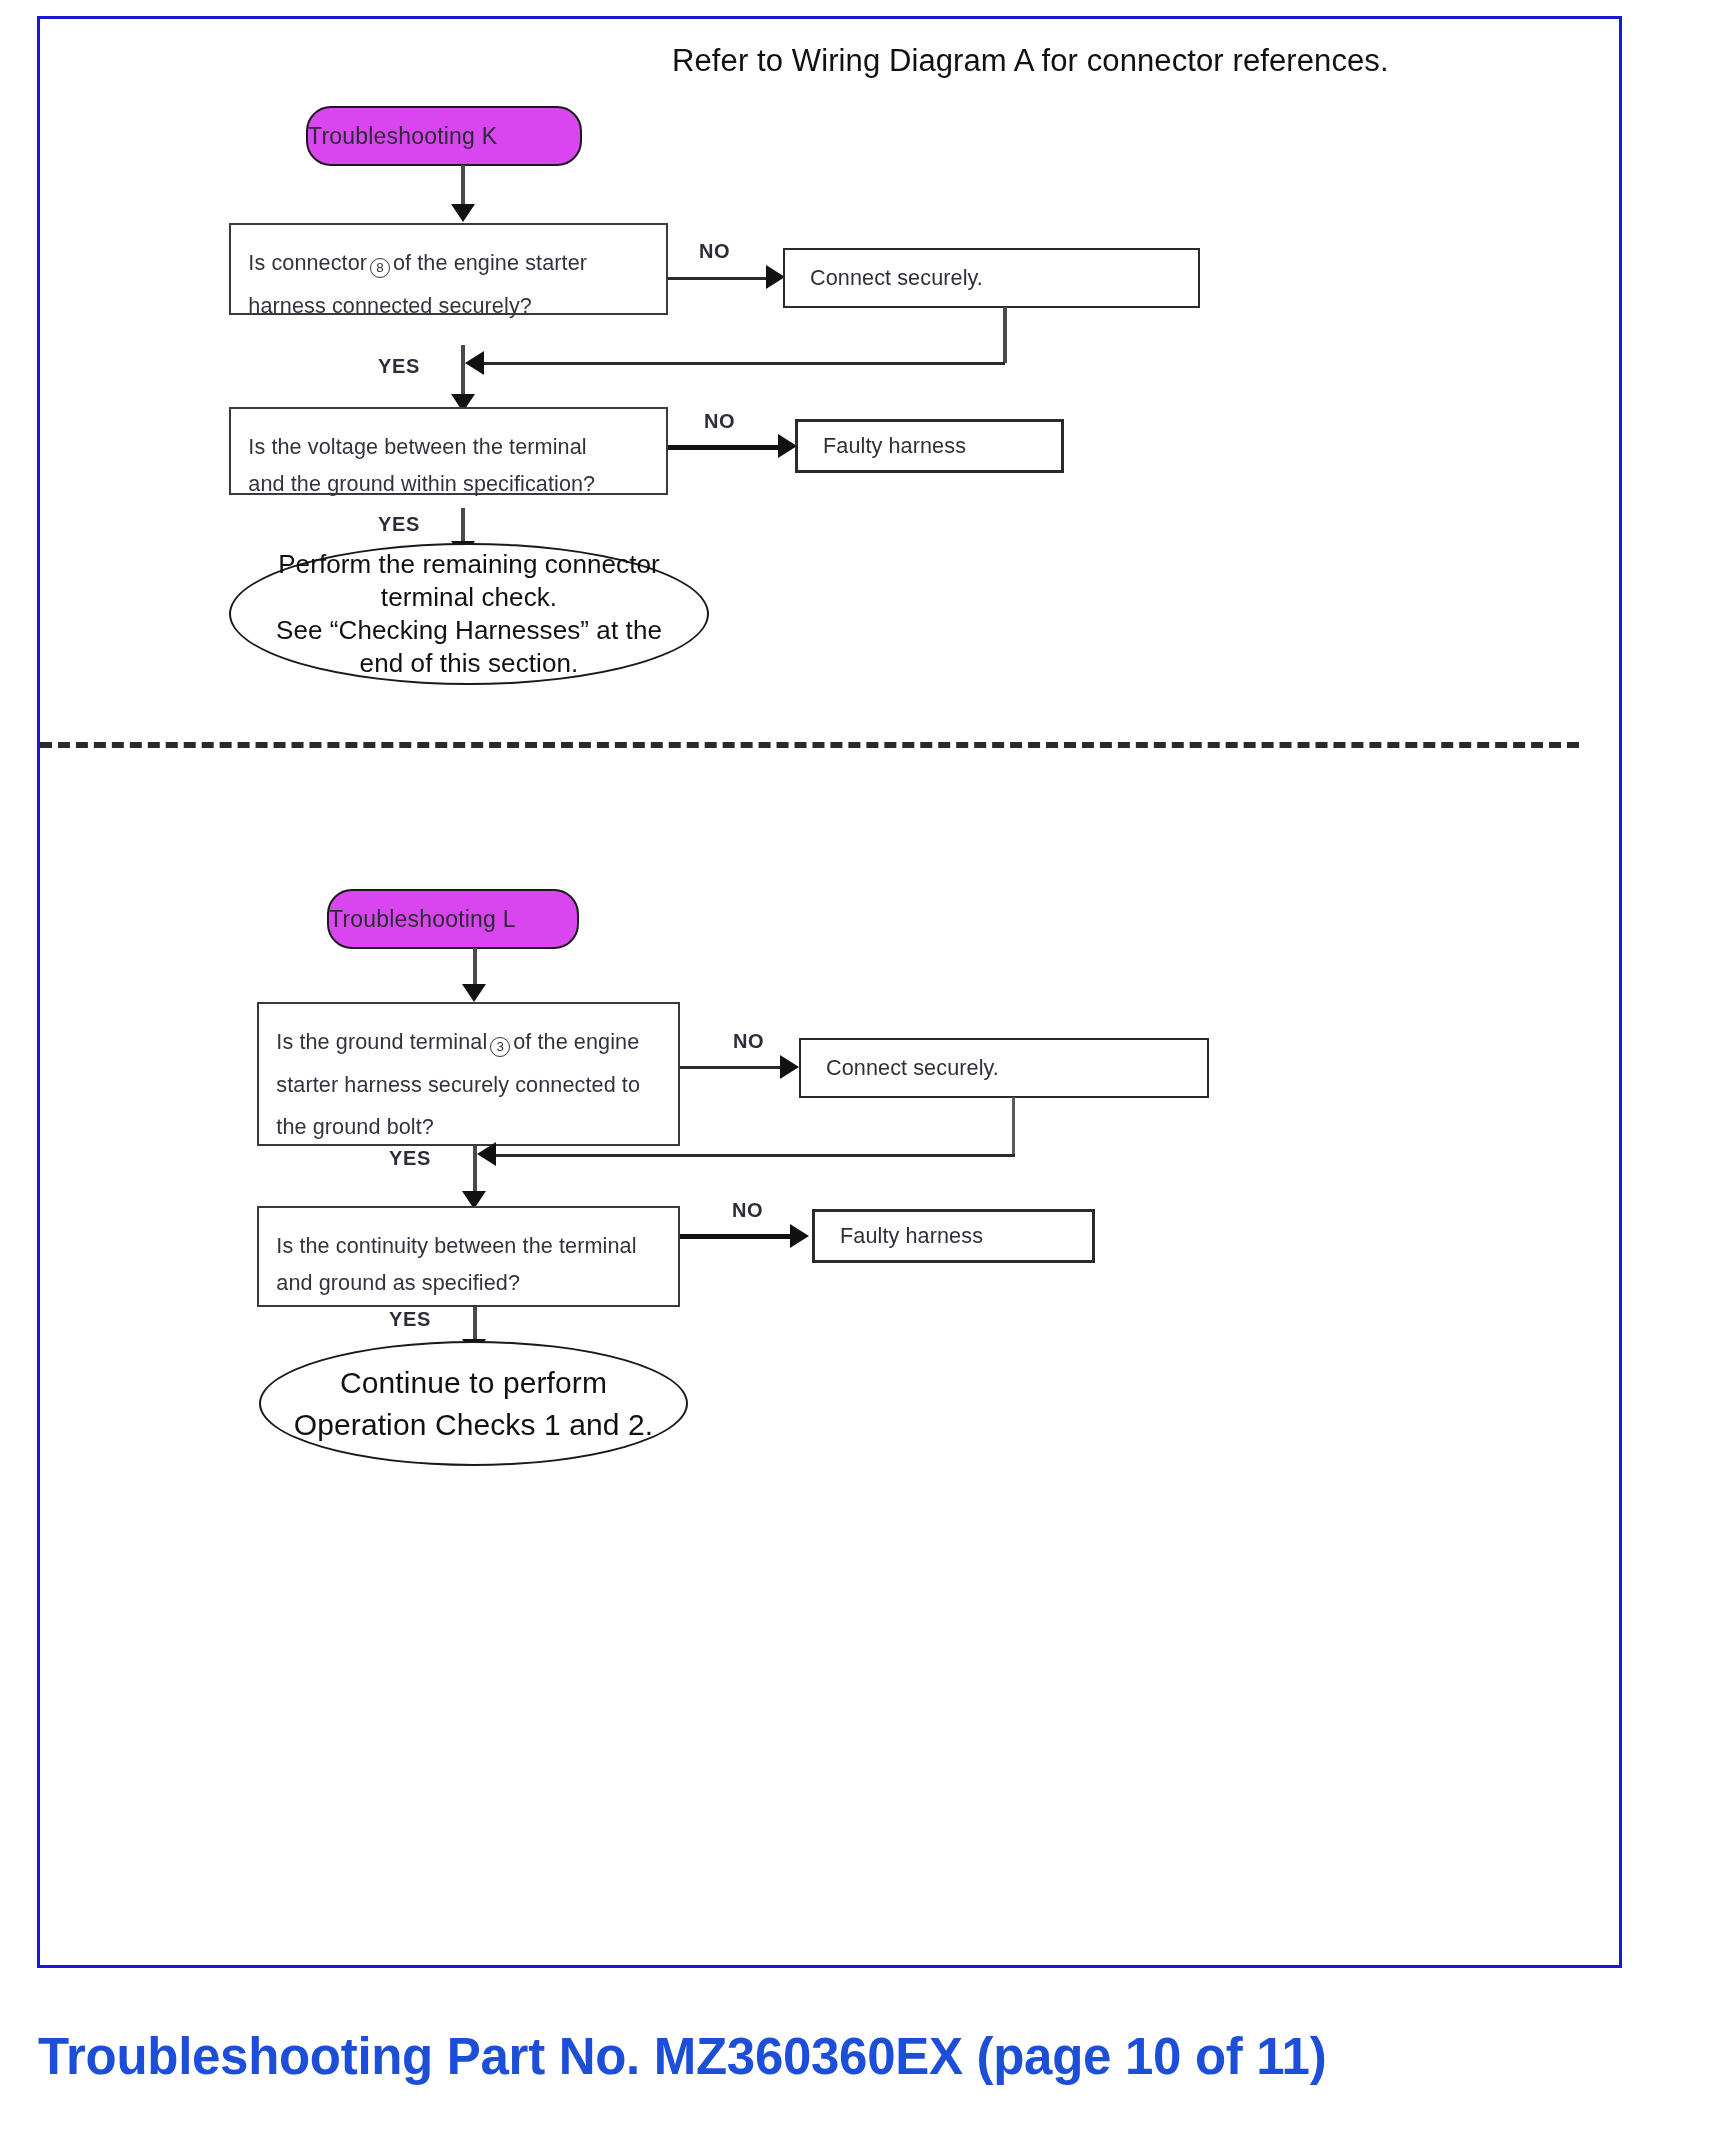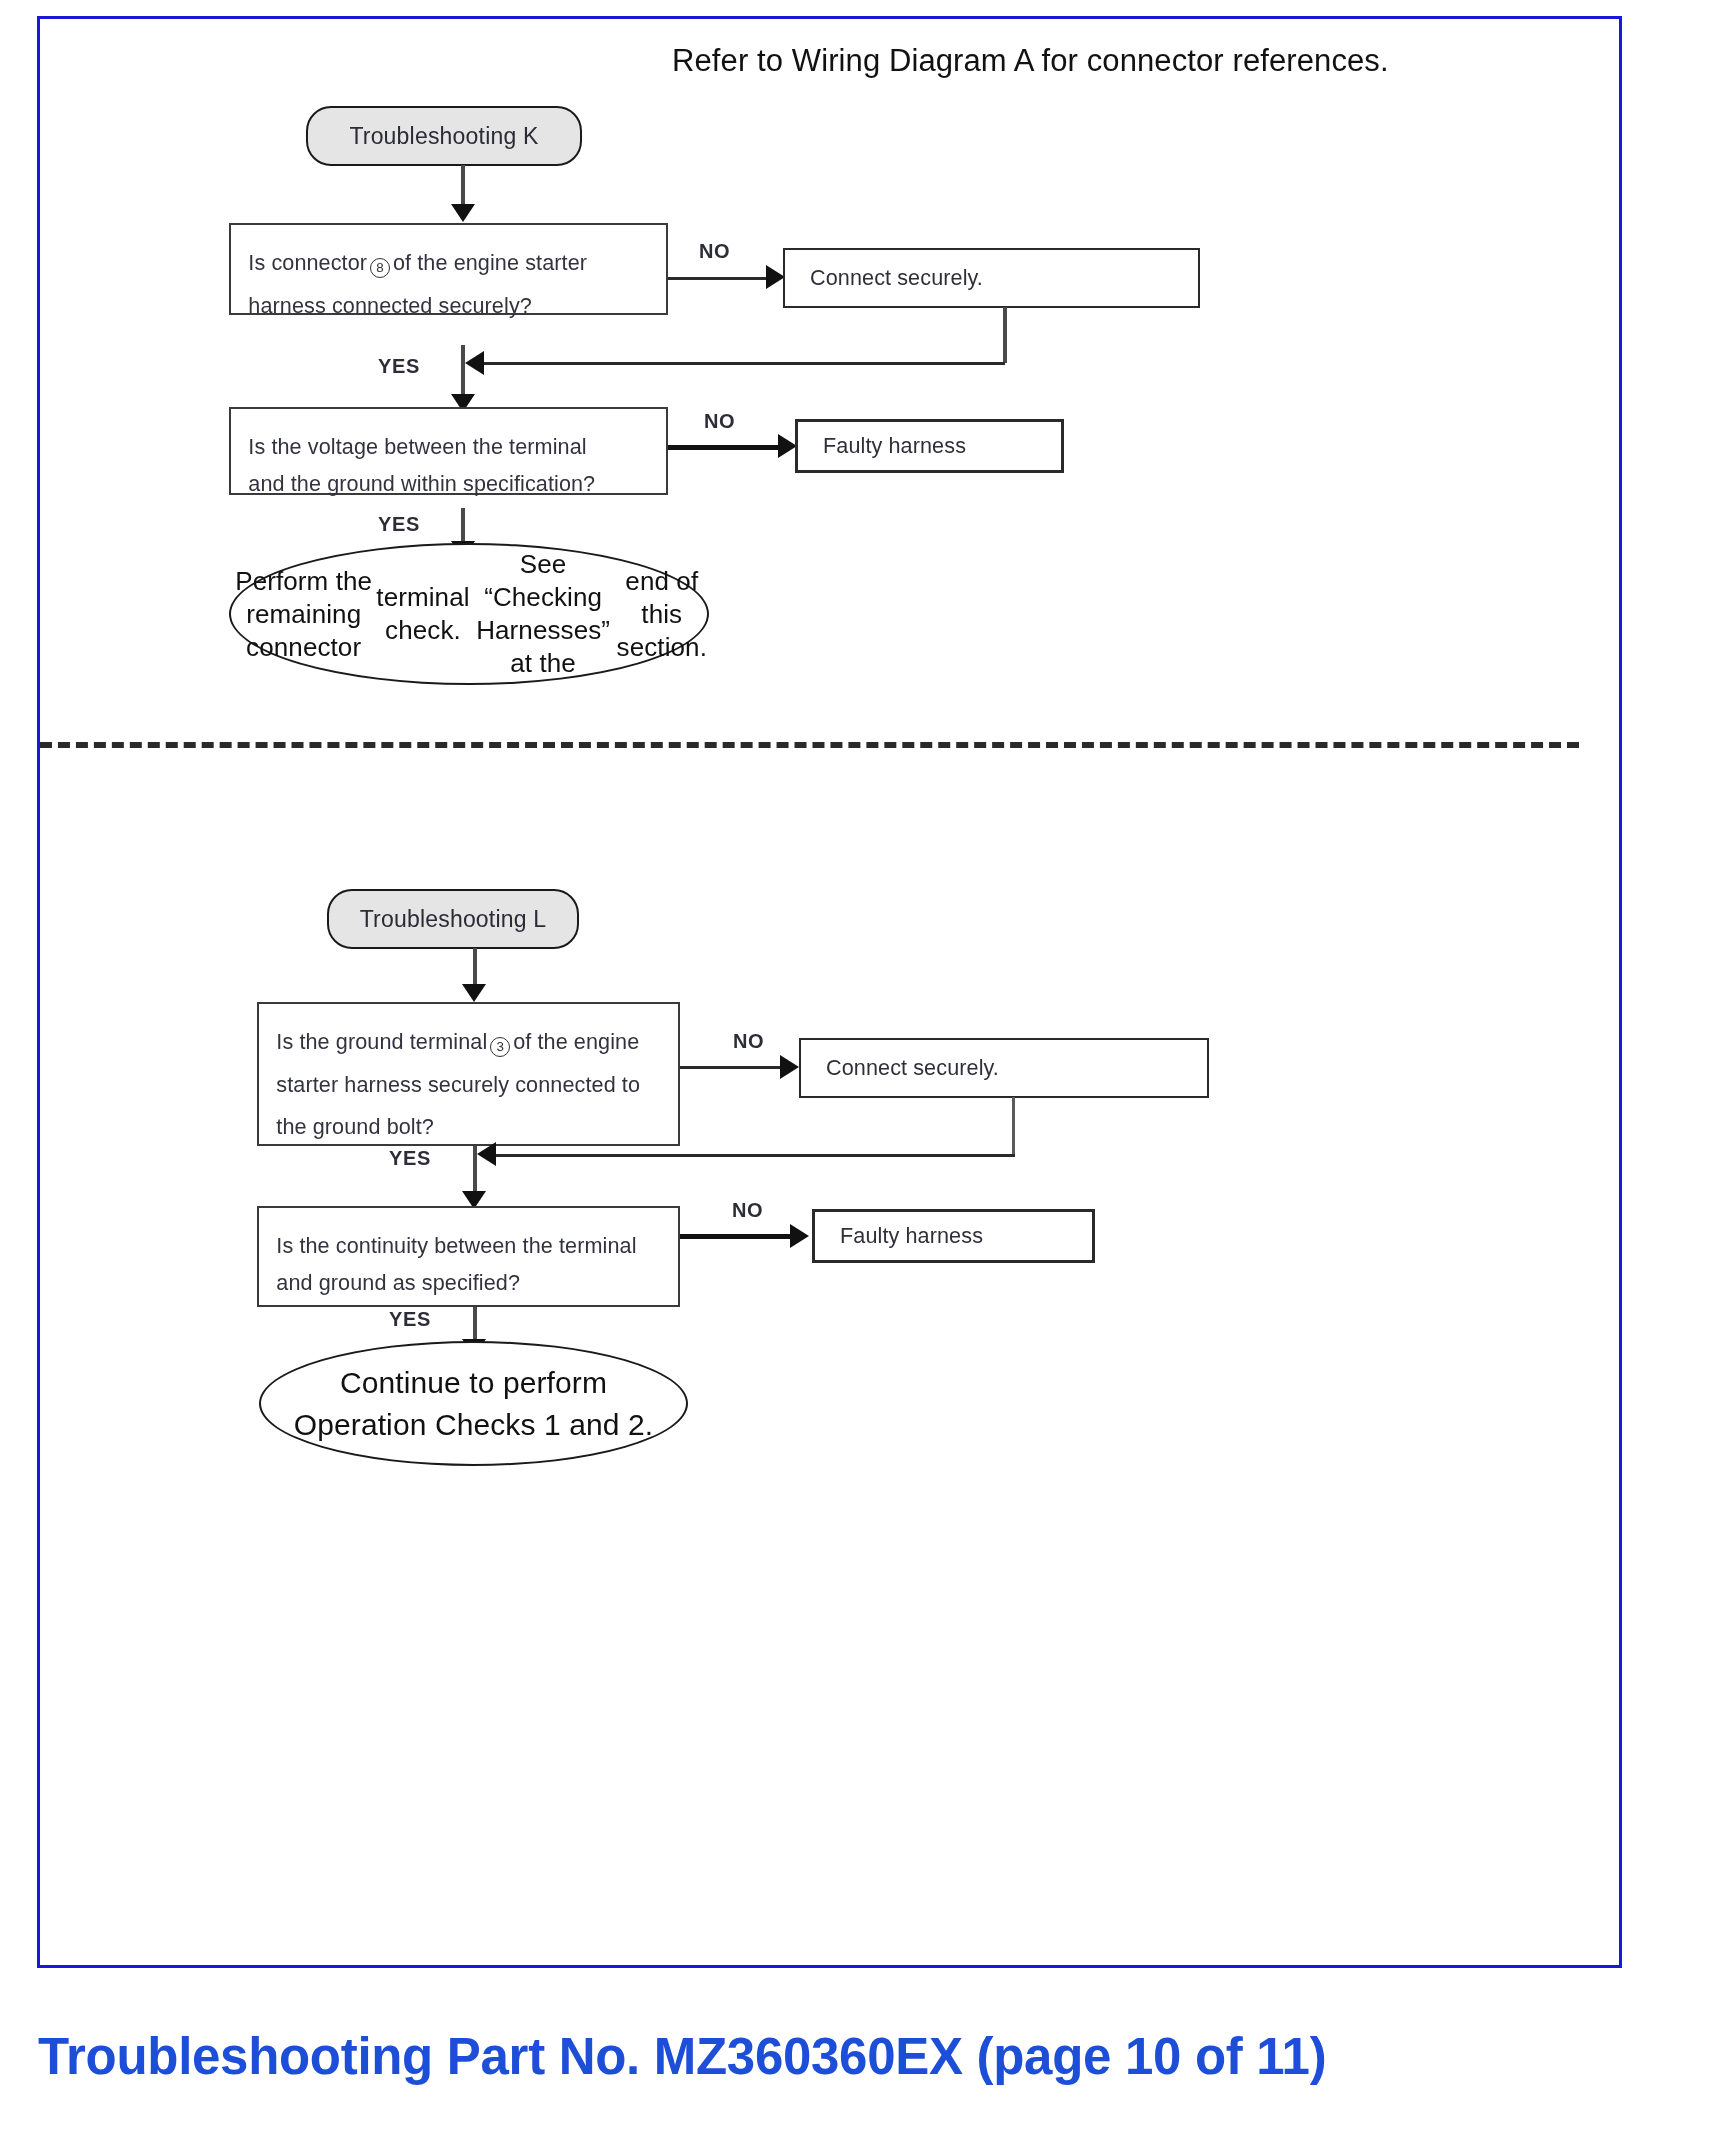--- a/index.html
+++ b/index.html
@@ -29,26 +29,25 @@
     left: 672px; top: 43px;
     font-size: 31px;
     color: #111;
     letter-spacing: 0.1px;
     white-space: nowrap;
   }
 
   
   .rbox {
     position: absolute;
-    background: #e5e5e5;
+    background: #d946ef;
     border: 2.4px solid #1a1a1a;
     border-radius: 25px / 25px;
     display: flex;
     align-items: center;
-    justify-content: center;
     text-align: center;
   }
   .rbox .lbl {
     font-size: 23px;
     color: #2b2b35;
     letter-spacing: 0.2px;
   }
 
   .dbox {
     position: absolute;
@@ -221,21 +220,21 @@
 <div class="branch-label" style="left:704px; top:410px;">NO</div>
 
 <div class="abox heavy" style="left:795px; top:419px; width:269px; height:54px;">
   <span class="alabel">Faulty harness</span>
 </div>
 
 <div class="vline" style="left:461px; top:508px; height:40px;"></div>
 <div class="arrow-down" style="left:451px; top:541px;"></div>
 <div class="branch-label" style="left:378px; top:513px;">YES</div>
 
-<div class="tbox" style="left:229px; top:543px; width:480px; height:142px; ">
+<div class="tbox" style="left:229px; top:543px; width:480px; height:142px; flex-direction:column;">
   <div class="tlabel">Perform the remaining connector</div>
   <div class="tlabel">terminal check.</div>
   <div class="tlabel">See “Checking Harnesses” at the</div>
   <div class="tlabel">end of this section.</div>
 </div>
 
 <div id="divider"></div>
 
 <div class="rbox" style="left:327px; top:889px; width:252px; height:60px;">
   <span class="lbl">Troubleshooting L</span>

